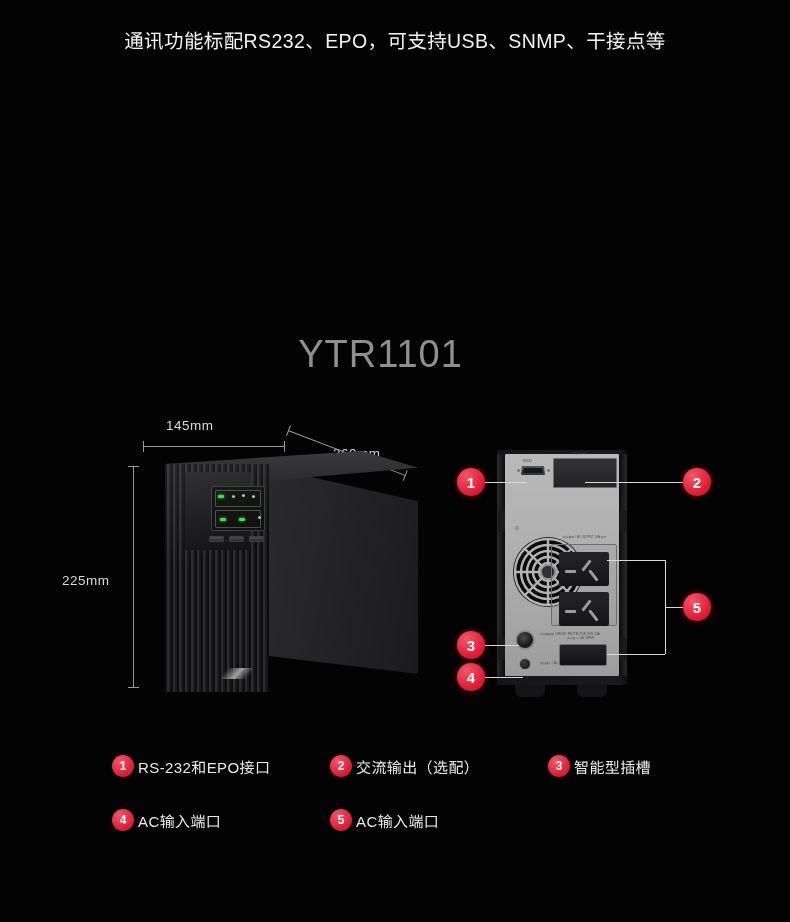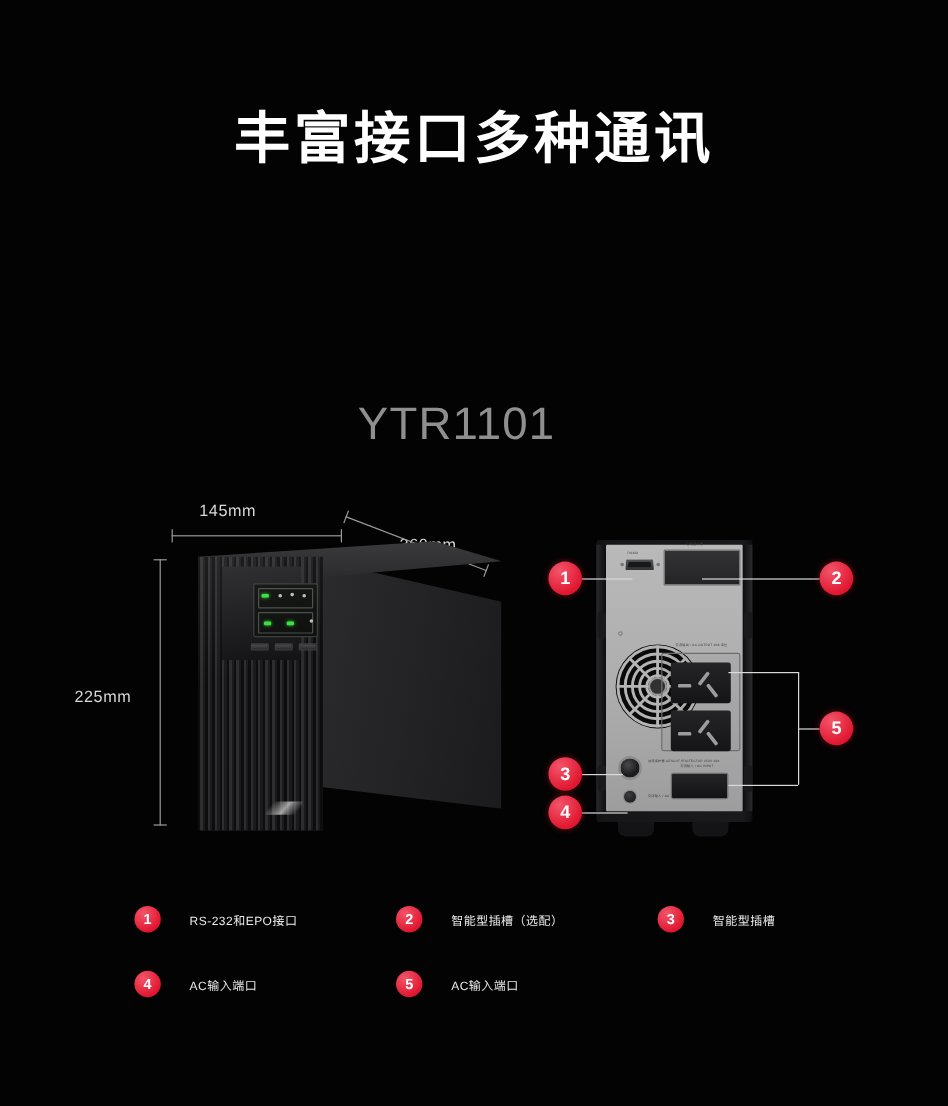--- a/index.html
+++ b/index.html
@@ -195,28 +195,28 @@
   .legend { position:absolute; left:112px; top:755px; width:620px; }
   .leg-row { display:flex; margin-bottom:32px; }
   .leg-item { display:flex; align-items:center; }
   .leg-item.c1 { width:218px; }
   .leg-item.c2 { width:218px; }
   .leg-item.c3 { width:180px; }
   .leg-badge { width:22px; height:22px; border-radius:50%; flex:0 0 auto;
     background:radial-gradient(circle at 34% 28%,#f2556a,#e0162f 72%);
     color:#fff; font-size:12px; font-weight:700; display:flex;
     align-items:center; justify-content:center; }
-  .leg-txt { margin-left:24px; font-size:10px; color:#e8e8e8; letter-spacing:.4px; white-space:nowrap; }
+  .leg-txt { margin-left:4px; font-size:15px; color:#e8e8e8; letter-spacing:.4px; white-space:nowrap; }
 </style>
 </head>
 <body>
 
 <div class="header">
-  <div class="title">丰富接口多种通讯</div>
   <div class="subtitle">
+    <span class="ln">通讯功能标配RS232、EPO，可支持USB、SNMP、干接点等</span>
   </div>
 </div>
 
 <div class="model">YTR1101</div>
 
 <div class="tower-wrap">
 
   <div class="dim-txt dim-w">145mm</div>
   <div class="dim-txt dim-d">360mm</div>
   <div class="dim-txt dim-h">225mm</div>
@@ -348,21 +348,21 @@
 </div>
 
 <div class="legend">
   <div class="leg-row">
     <div class="leg-item c1">
       <div class="leg-badge">1</div>
       <div class="leg-txt">RS-232和EPO接口</div>
     </div>
     <div class="leg-item c2">
       <div class="leg-badge">2</div>
-      <div class="leg-txt">智能型插槽（选配）</div>
+      <div class="leg-txt">交流输出（选配）</div>
     </div>
     <div class="leg-item c3">
       <div class="leg-badge">3</div>
       <div class="leg-txt">智能型插槽</div>
     </div>
   </div>
   <div class="leg-row">
     <div class="leg-item c1">
       <div class="leg-badge">4</div>
       <div class="leg-txt">AC输入端口</div>

